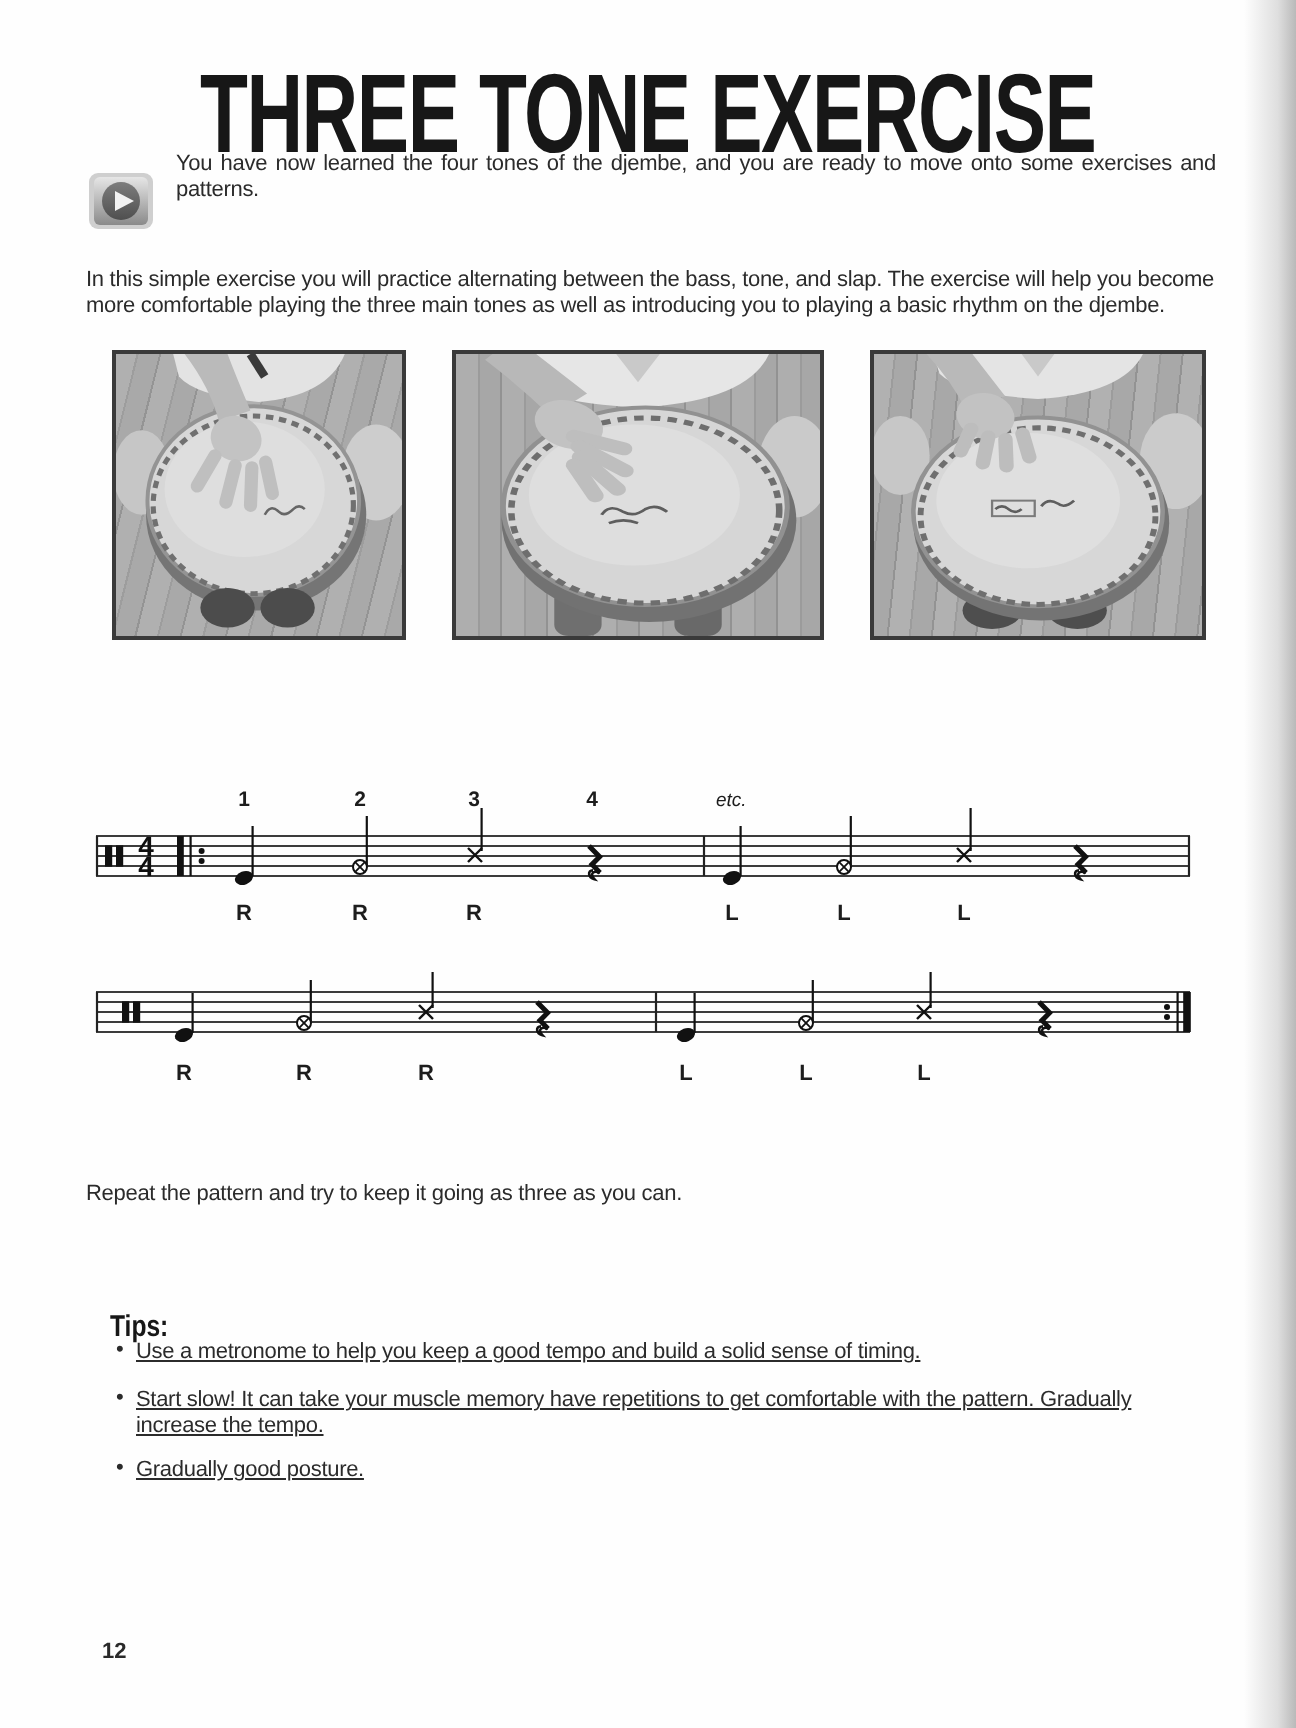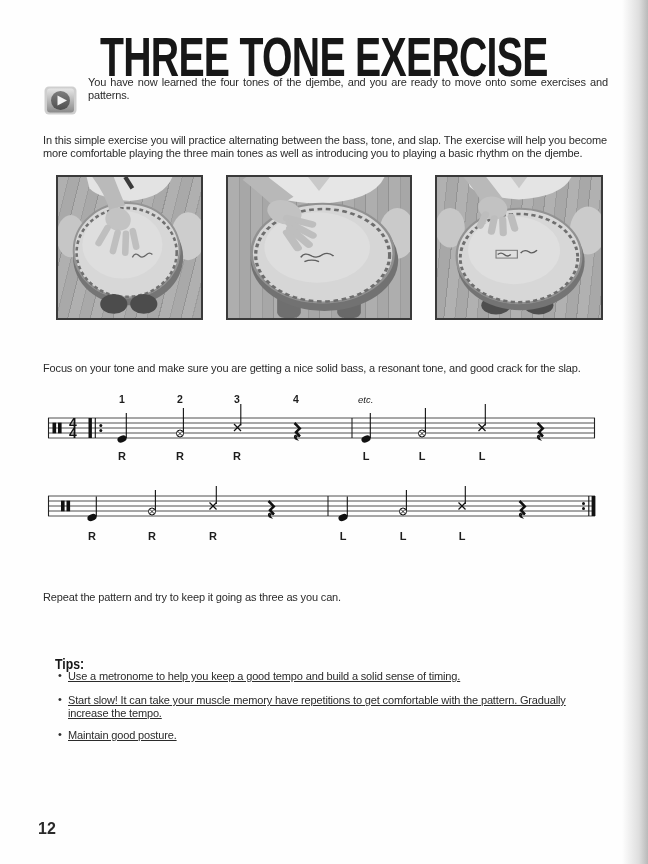--- a/index.html
+++ b/index.html
@@ -43,21 +43,21 @@
 
   .tips-heading { position:absolute; left:43px; top:643px; margin:12px; font-size:15px; font-weight:bold; color:#171717; }
   .tips-heading span { display:inline-block; transform:scaleX(0.82); transform-origin:0 50%; }
   .tip { position:absolute; left:58px; width:545px; }
   .tip .bullet { position:absolute; left:0; top:-1px; font-size:11px; }
   .tip .tip-text { display:block; margin-left:10px; text-align:left;text-decoration:underline; }
   .tip-1 { top:670px; }
   .tip-2 { top:694px; }
   .tip-3 { top:729px; }
 
-  .page-number { position:absolute; left:38px; top:820px; font-size:16px; font-weight:bold; color:#2a2a2a; }
+  .page-number { position:absolute; left:51px; top:820px; font-size:11px; font-weight:bold; color:#2a2a2a; }
 
   .edge-shadow {
     position:absolute; top:0; right:0; width:26px; height:864px; pointer-events:none;
     background:linear-gradient(to right, rgba(110,110,110,0) 0%, rgba(110,110,110,0.22) 65%, rgba(90,90,90,0.42) 100%);
   }
 </style>
 </head>
 <body>
 
 <div class="page">
@@ -160,21 +160,20 @@
       <ellipse cx="34" cy="22" rx="9" ry="8" transform="rotate(25 34 22)" fill="#c2c2c2"></ellipse>
       <g fill="#bdbdbd">
         <rect x="26" y="24" width="4.4" height="13" rx="2.2" transform="rotate(22 28 30)"></rect>
         <rect x="32" y="27" width="4.4" height="14" rx="2.2" transform="rotate(10 34 33)"></rect>
         <rect x="38" y="28" width="4.4" height="14" rx="2.2" transform="rotate(-2 40 34)"></rect>
         <rect x="44" y="26" width="4.4" height="13" rx="2.2" transform="rotate(-14 46 32)"></rect>
       </g>
     </svg>
   </div>
 
-  <p class="focus-text">Focus on your tone and make sure you are getting a nice solid bass, a resonant tone, and good crack for the slap.</p>
 
   <svg class="staff staff-1" width="648" height="74" viewBox="0 0 648 74">
     <g stroke="#3c3c3c" stroke-width="0.9">
       <line x1="48" y1="25" x2="595" y2="25"></line>
         <line x1="48" y1="30" x2="595" y2="30"></line>
       <line x1="48" y1="35" x2="595" y2="35"></line>
         <line x1="48" y1="40" x2="595" y2="40"></line>
       <line x1="48" y1="45" x2="595" y2="45"></line>
     </g>
     <line x1="48.5" y1="25" x2="48.5" y2="45" stroke="#222" stroke-width="1.1"></line>
@@ -324,19 +323,19 @@
   <div class="tip tip-1">
     <span class="bullet">•</span>
     <span class="tip-text">Use a metronome to help you keep a good tempo and build a solid sense of timing.</span>
   </div>
   <div class="tip tip-2">
     <span class="bullet">•</span>
     <span class="tip-text">Start slow! It can take your muscle memory have repetitions to get comfortable with the pattern. Gradually increase the tempo.</span>
   </div>
   <div class="tip tip-3">
     <span class="bullet">•</span>
-    <span class="tip-text">Maintain good posture.</span>
+    <span class="tip-text">Gradually good posture.</span>
   </div>
 
   <div class="page-number">12</div>
 
   <div class="edge-shadow"></div>
 </div>
 
 </body></html>

